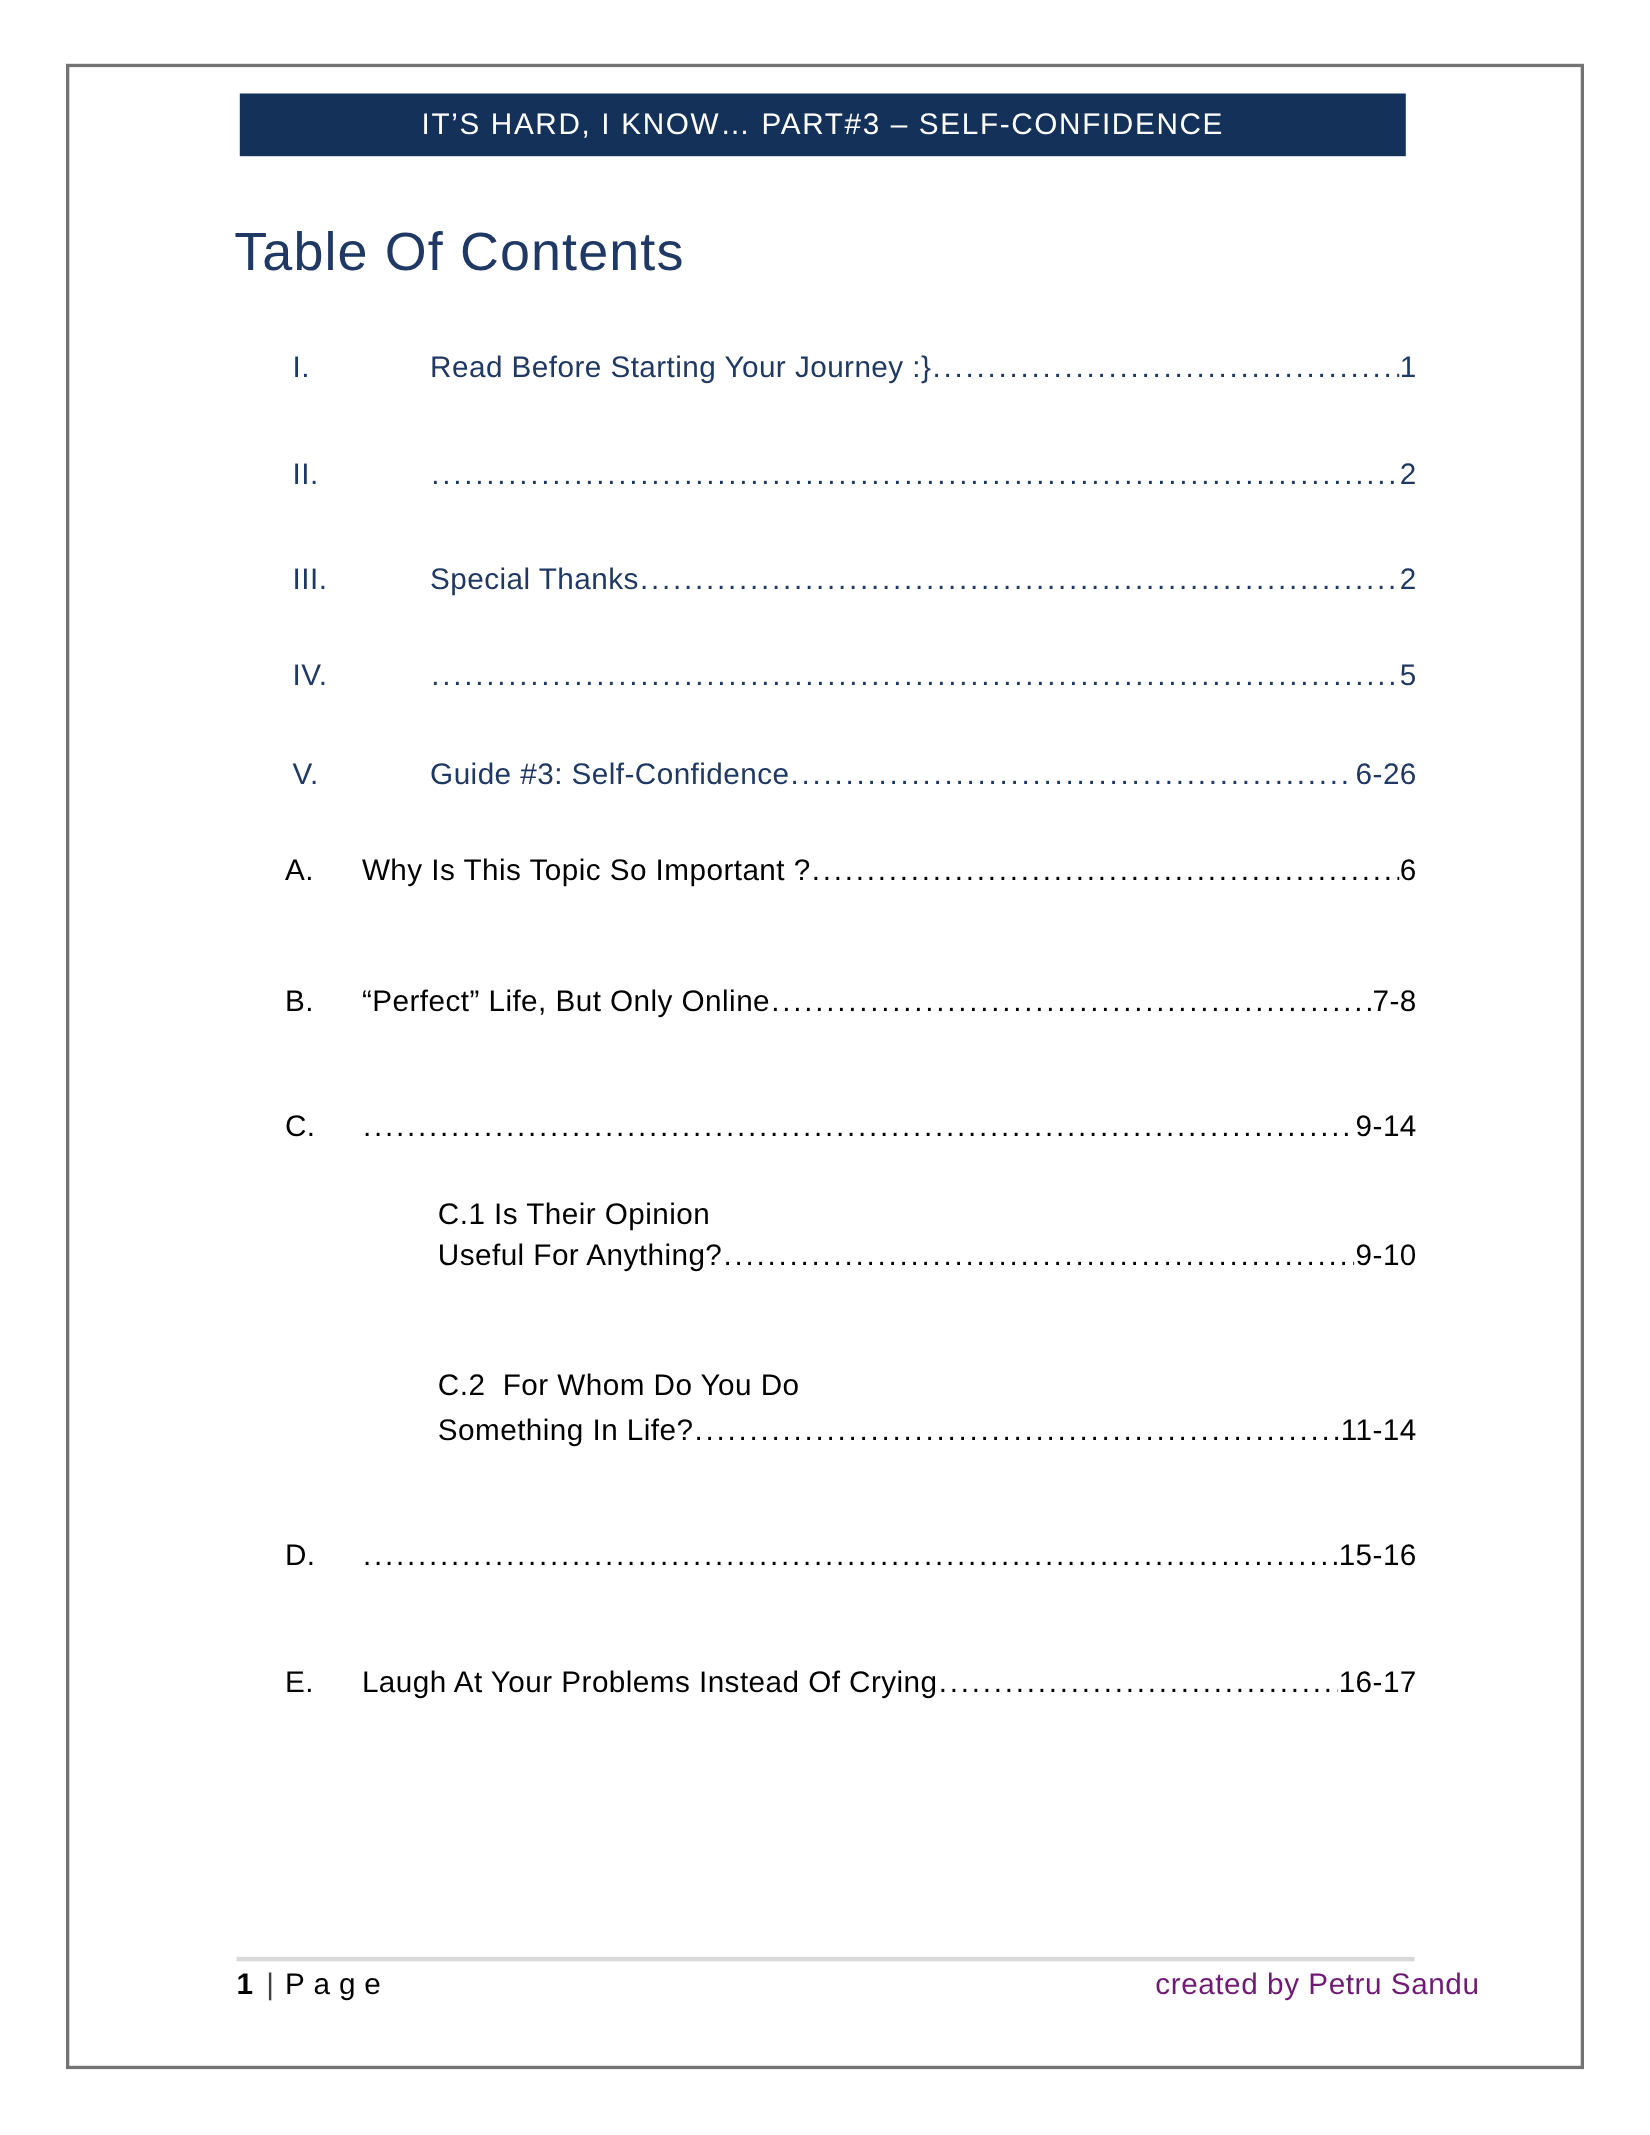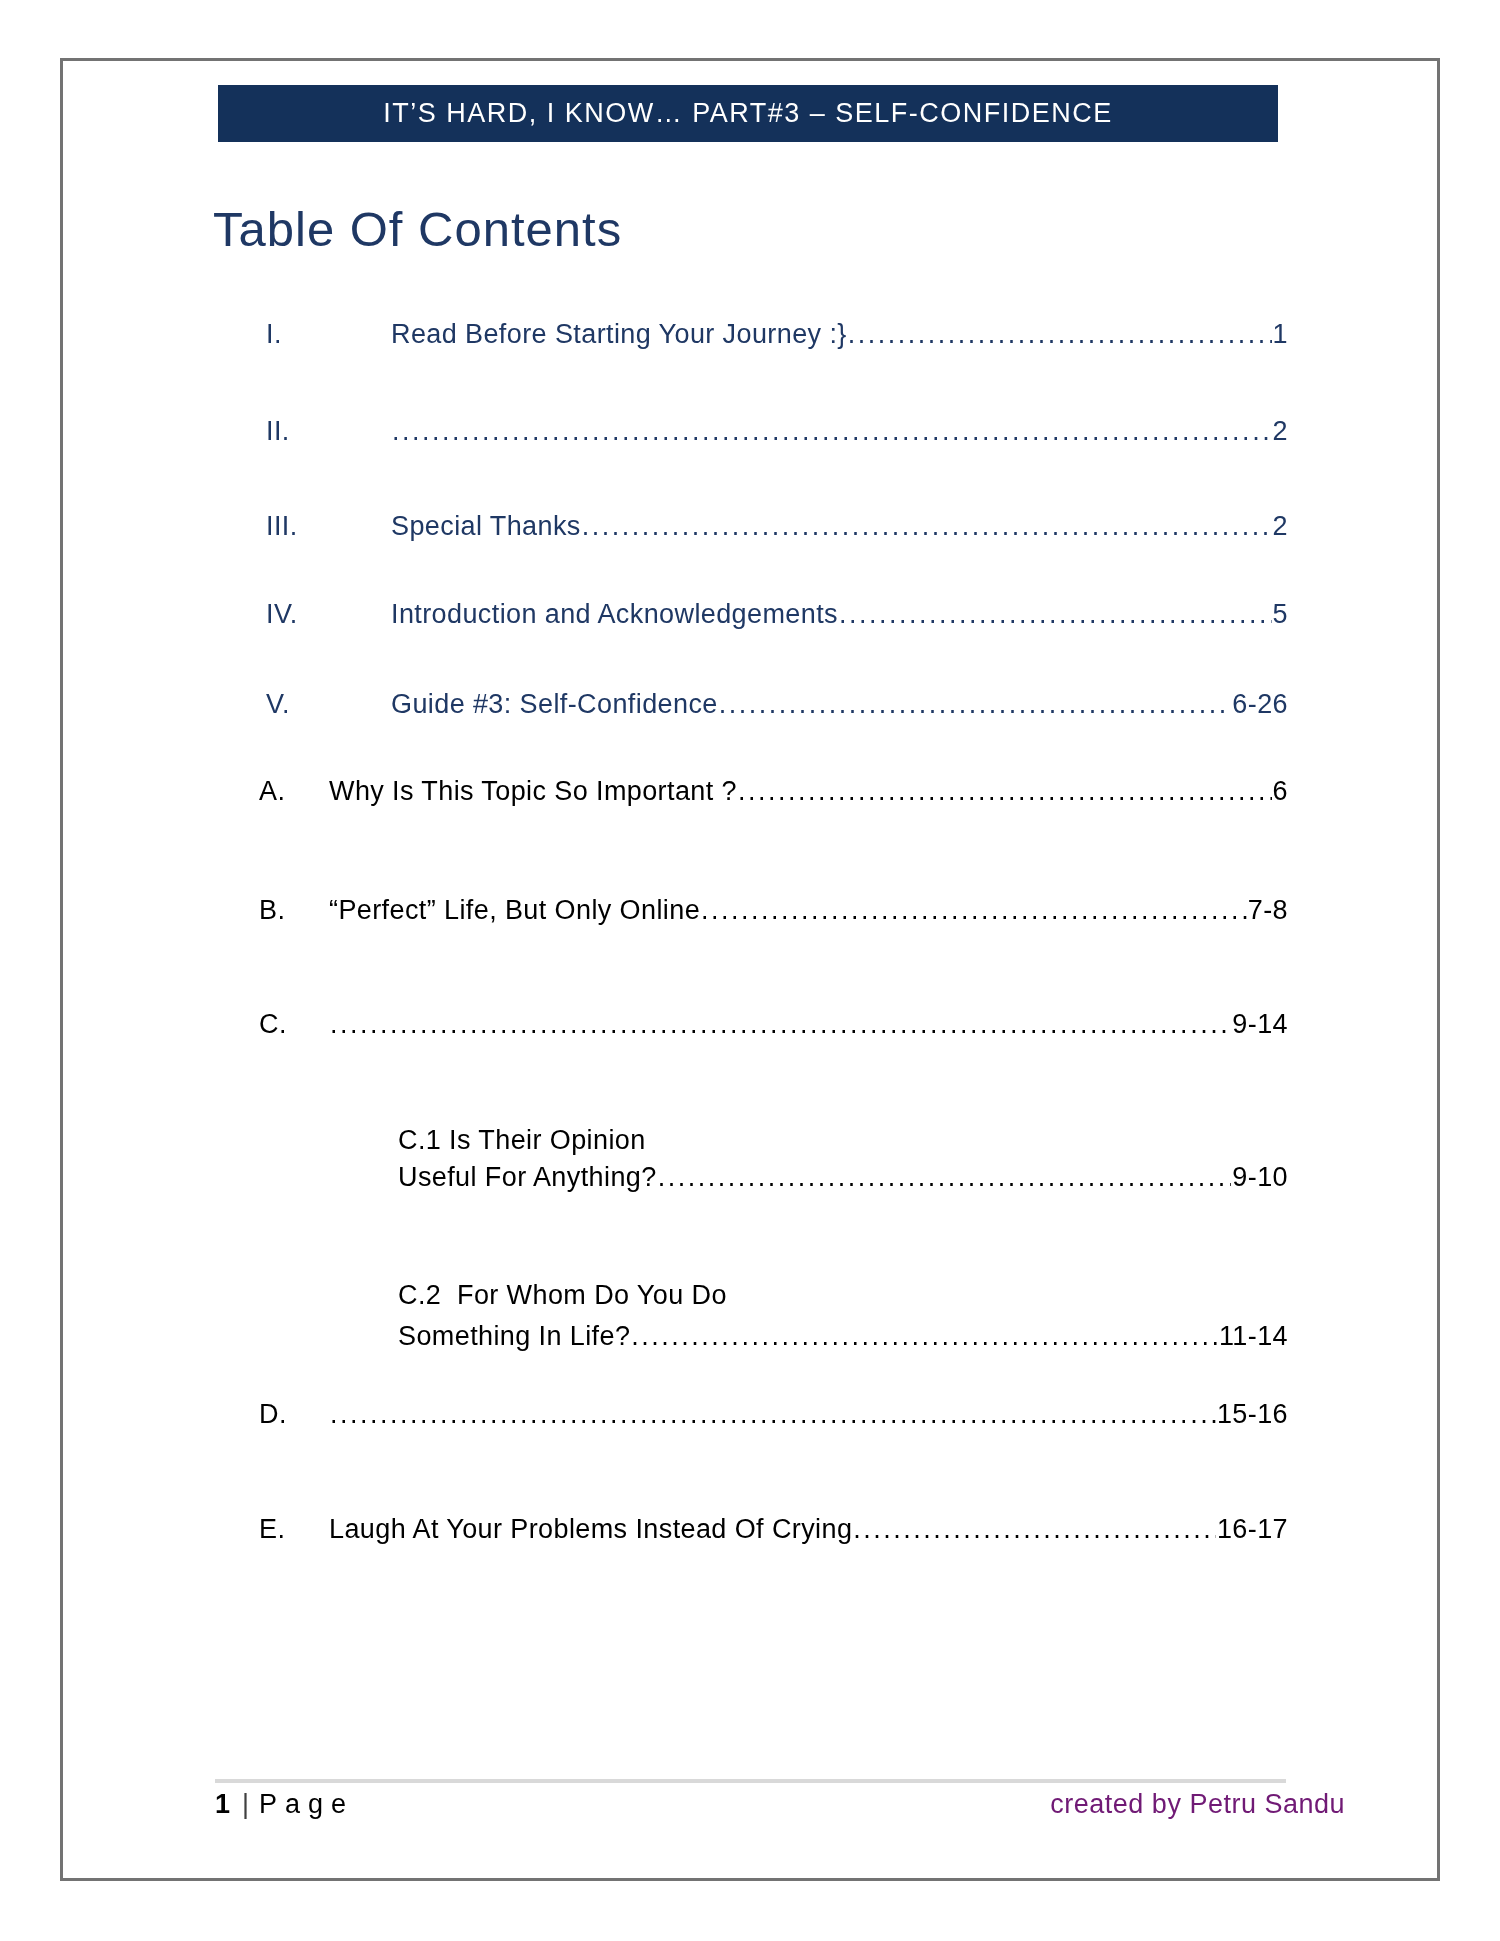--- a/index.html
+++ b/index.html
@@ -41,21 +41,21 @@
   .row {
     position: absolute;
     left: 196px; right: 149px;
     display: flex; align-items: baseline;
     font-size: 27px;
     line-height: 34px;
     letter-spacing: 0.4px;
   }
   .row.navy { color: #1f3864; }
   .row.black { color: #000000; }
-  .row.sub { left: 335px; margin-top: 36px; }
+  .row.sub { left: 335px; }
   .lbl { flex: none; white-space: pre; }
   .roman .lbl { margin-left: 7px; width: 125px; }
   .letter .lbl { width: 70px; }
   .ttl { flex: none; white-space: pre; }
   .leader {
     flex: 1 1 auto;
     overflow: hidden;
     white-space: nowrap;
     letter-spacing: 2.5px;
     margin: 0 1px;
@@ -105,21 +105,20 @@
 
   <div class="row navy roman" style="top:448px">
     <span class="lbl">III.</span>
     <span class="ttl">Special Thanks</span>
     <span class="leader">......................................................................................................................................................................</span>
     <span class="pg">2</span>
   </div>
 
   <div class="row navy roman" style="top:536px">
     <span class="lbl">IV.</span>
-    <span class="ttl">Introduction and Acknowledgements</span>
     <span class="leader">......................................................................................................................................................................</span>
     <span class="pg">5</span>
   </div>
 
   <div class="row navy roman" style="top:626px">
     <span class="lbl">V.</span>
     <span class="ttl">Guide #3: Self-Confidence</span>
     <span class="leader">......................................................................................................................................................................</span>
     <span class="pg">6-26</span>
   </div>

